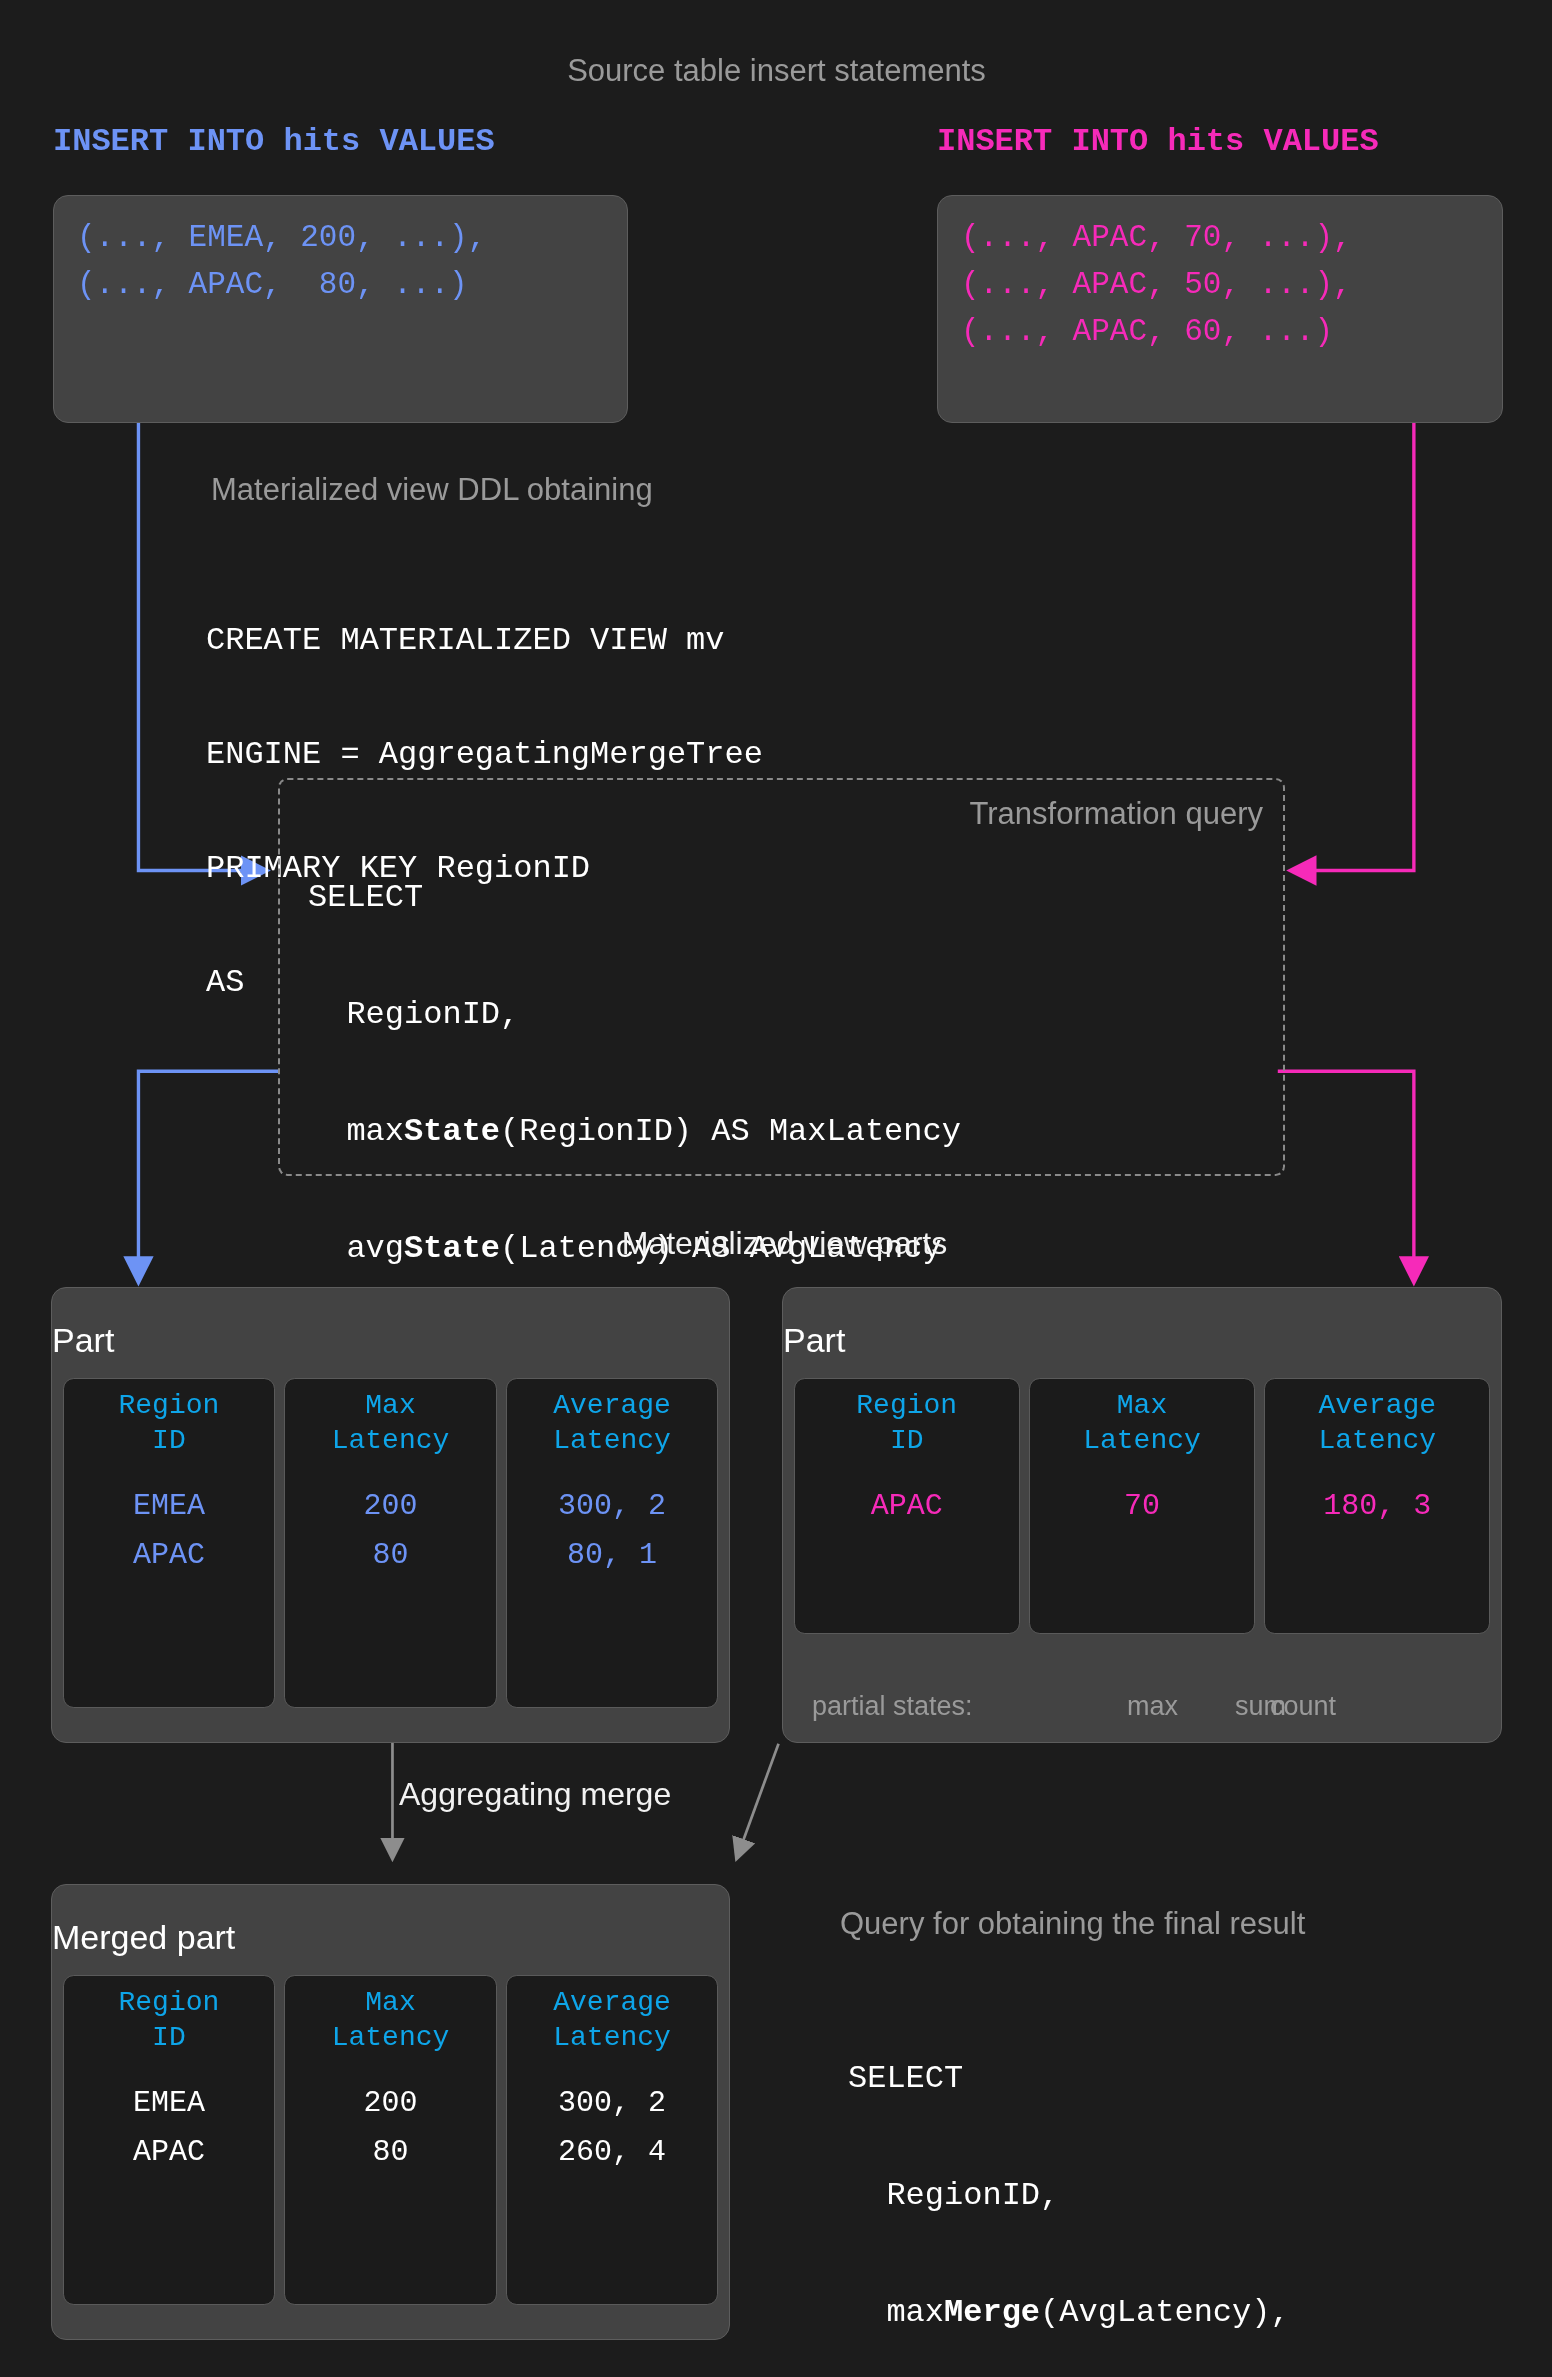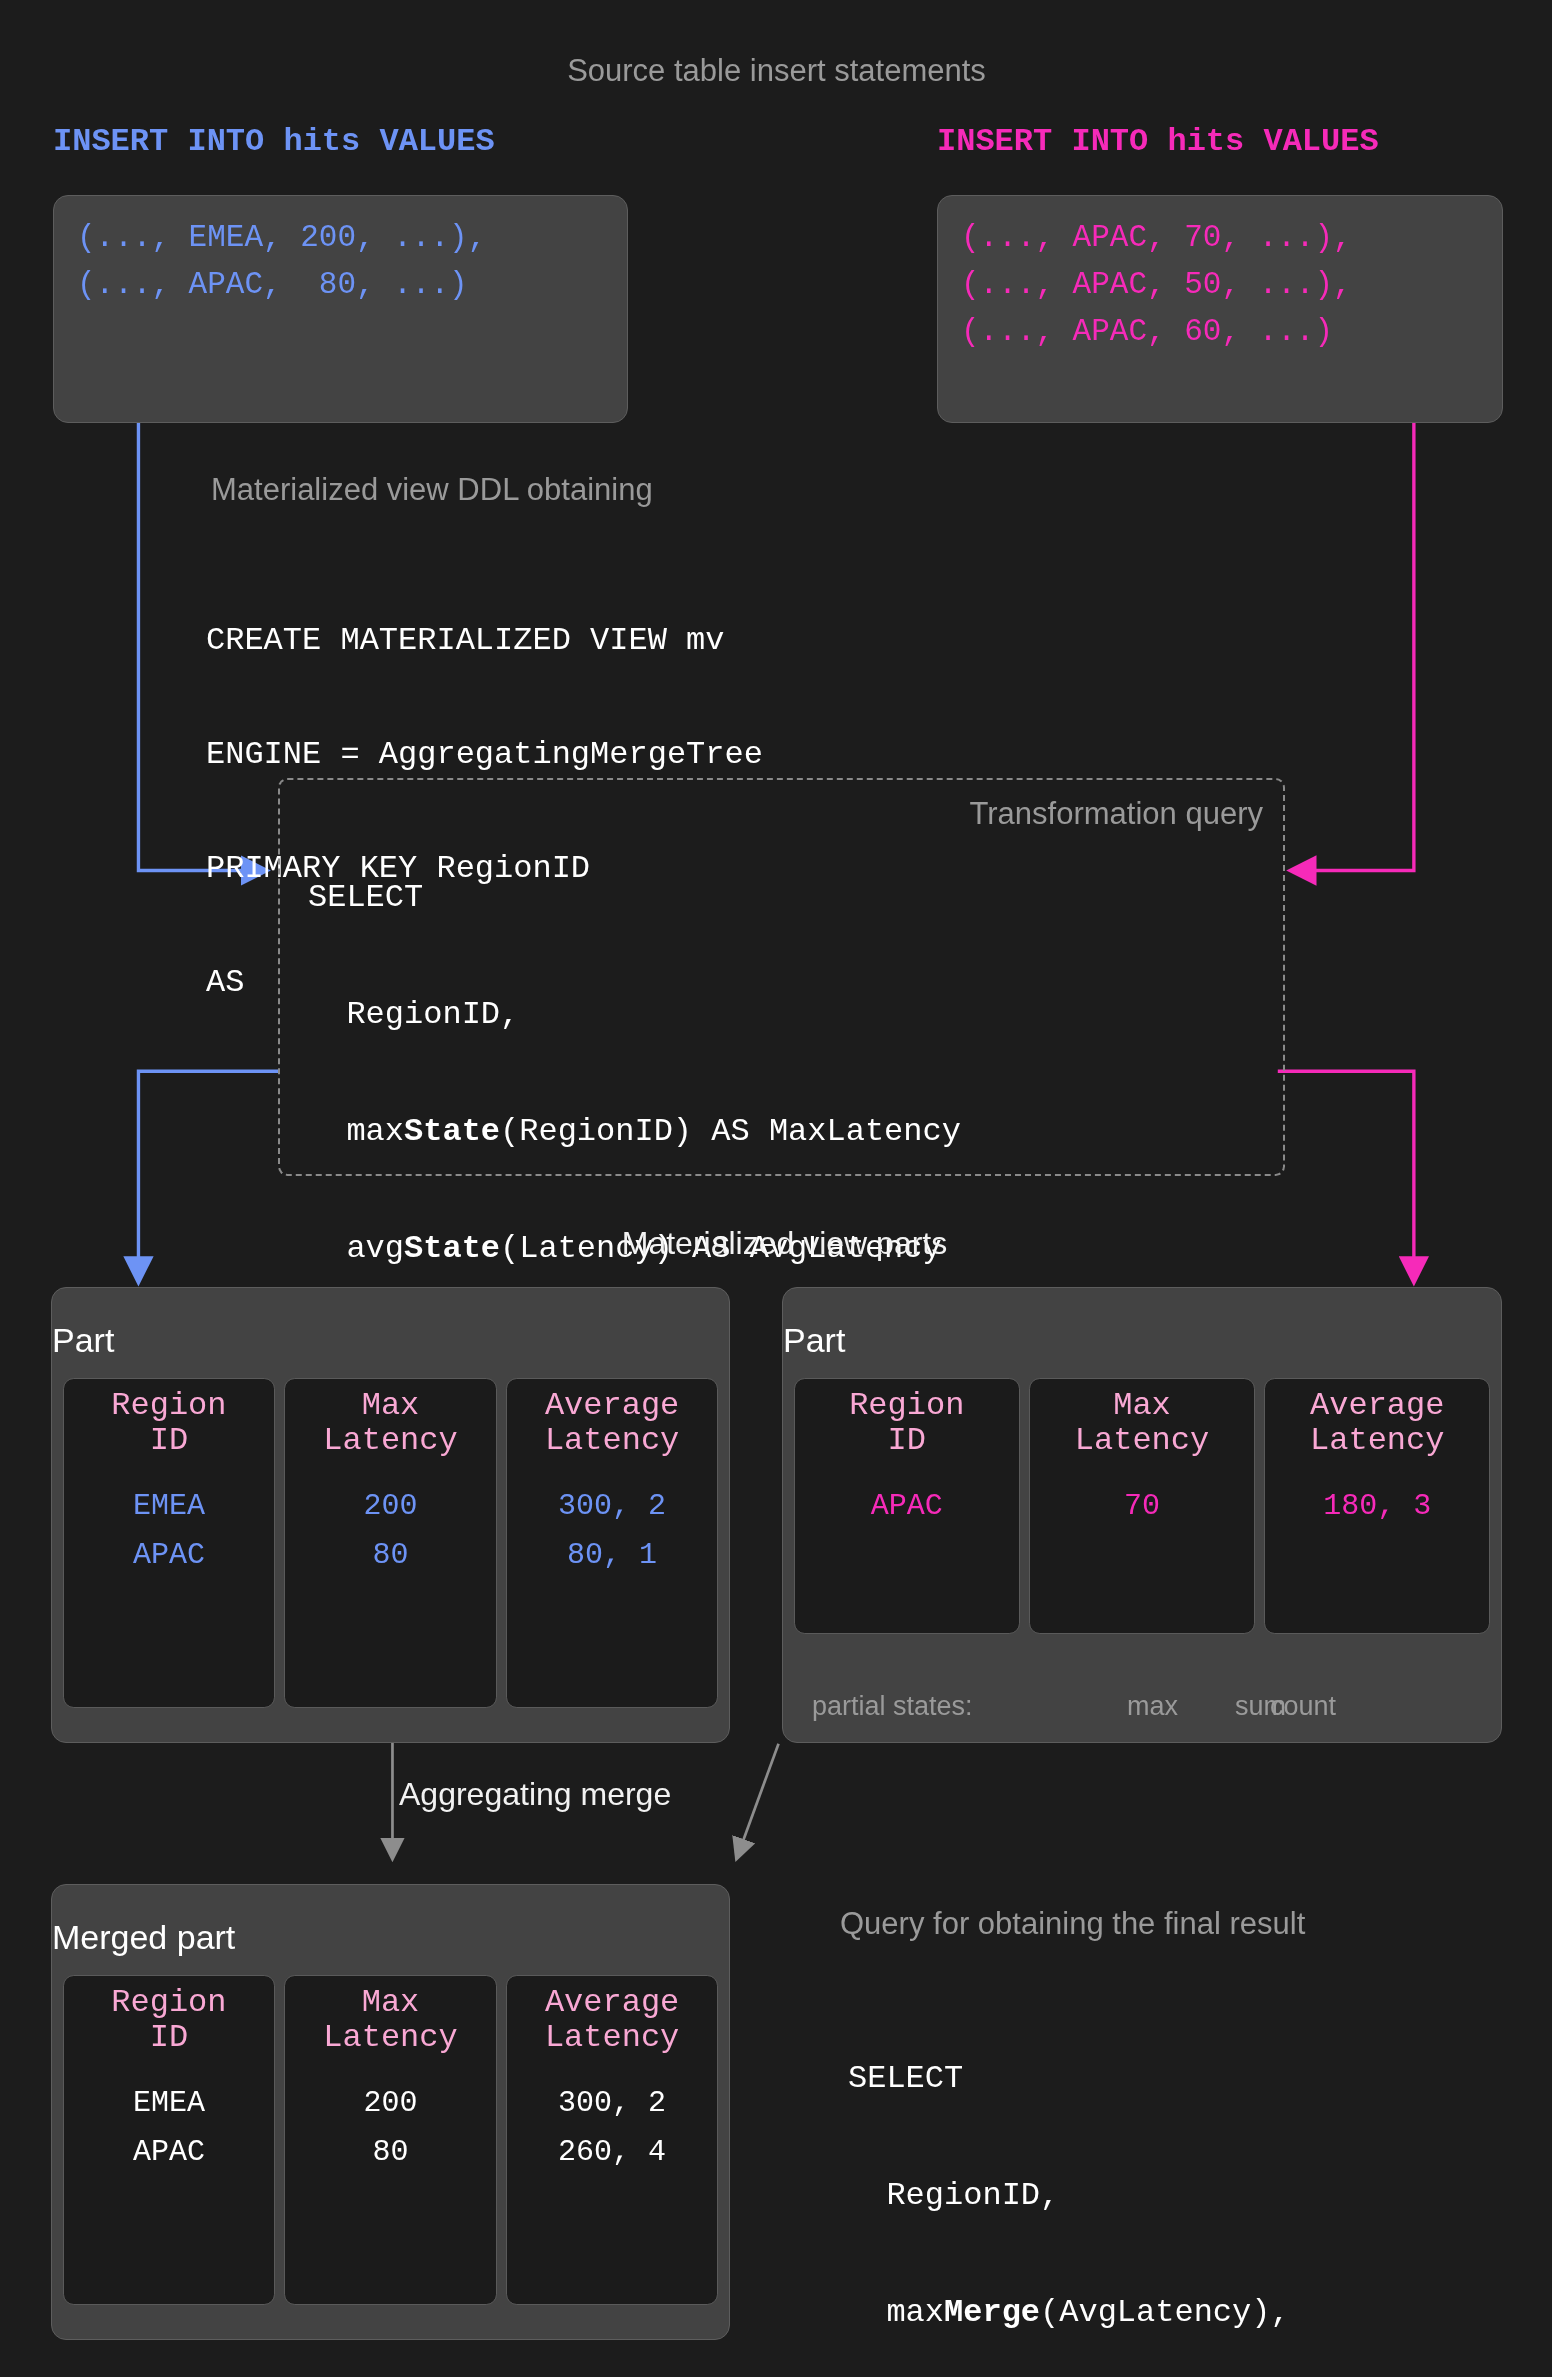--- a/index.html
+++ b/index.html
@@ -100,23 +100,23 @@
     flex: 1 1 0;
     background: #1b1b1b;
     border: 1.3px solid #5a5a5a;
     border-radius: 10.8px;
     box-sizing: border-box;
     text-align: center;
     padding-top: 9.4px;
   }
   .col .hd {
     font-family: "Liberation Mono", monospace;
-    font-size: 32px;
+    font-size: 28px;
     line-height: 35px;
-    color: #f9a8d4;
+    color: #0ea5e9;
     white-space: pre;
   }
   .col .cell {
     font-family: "Liberation Mono", monospace;
     font-size: 30px;
     line-height: 49px;
     white-space: pre;
   }
   .col .cellpad { height: 24px; }
 

